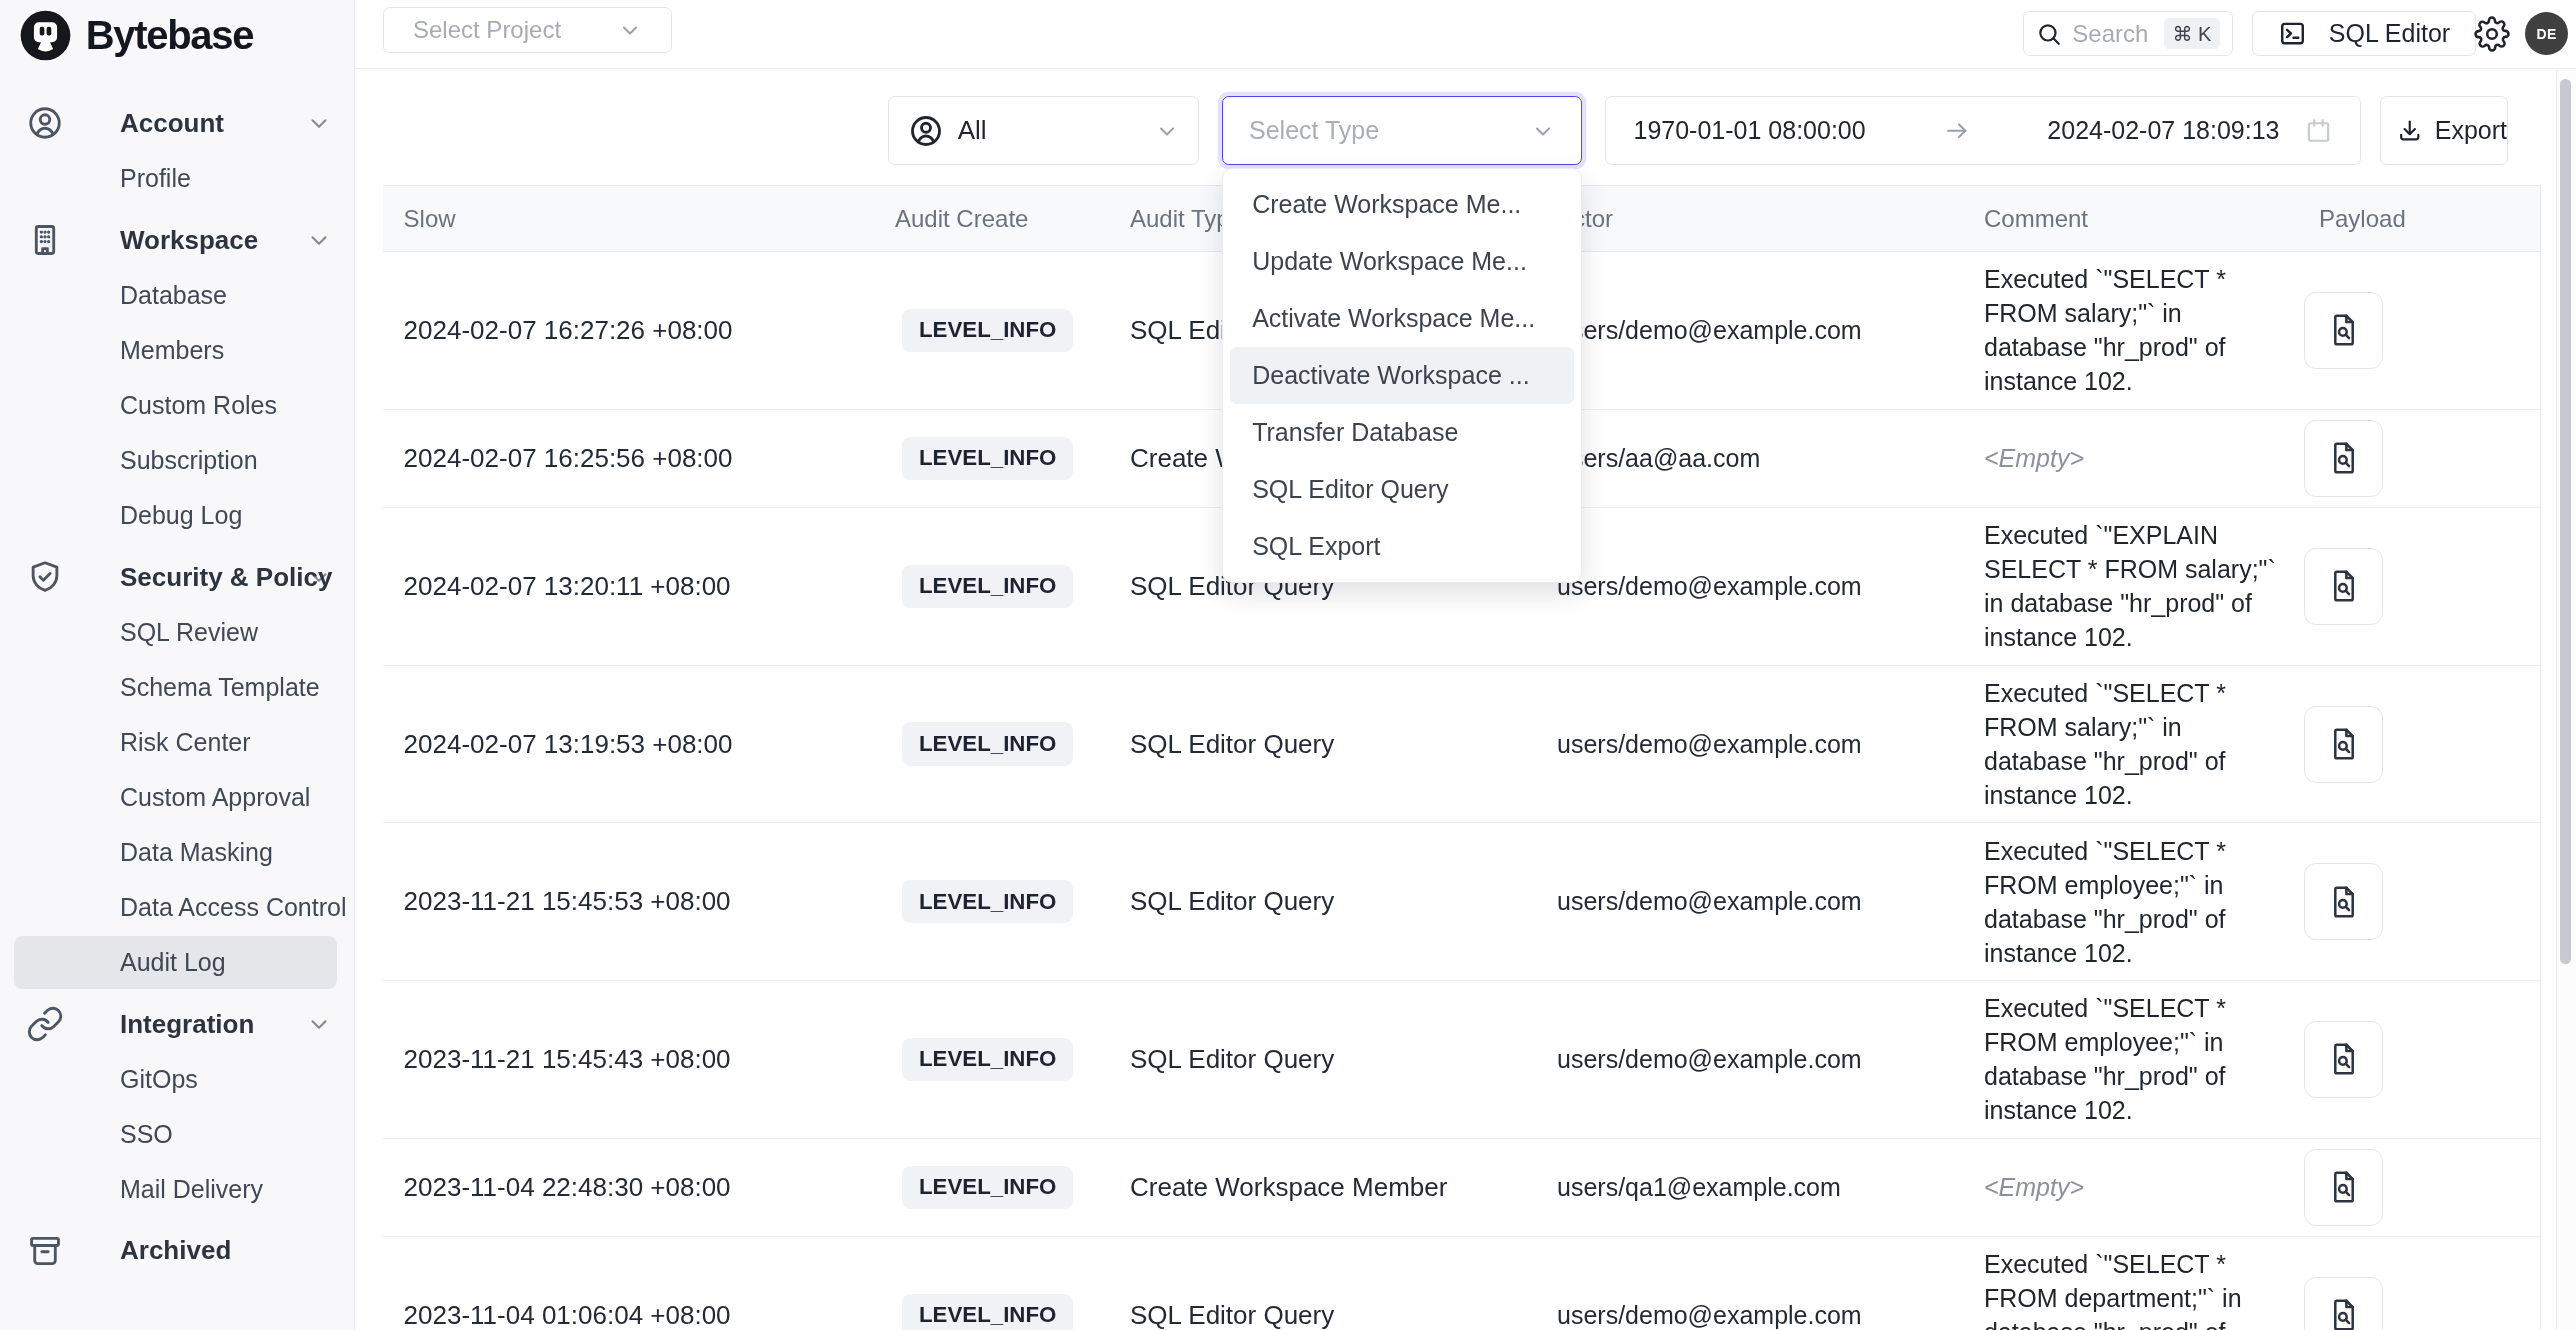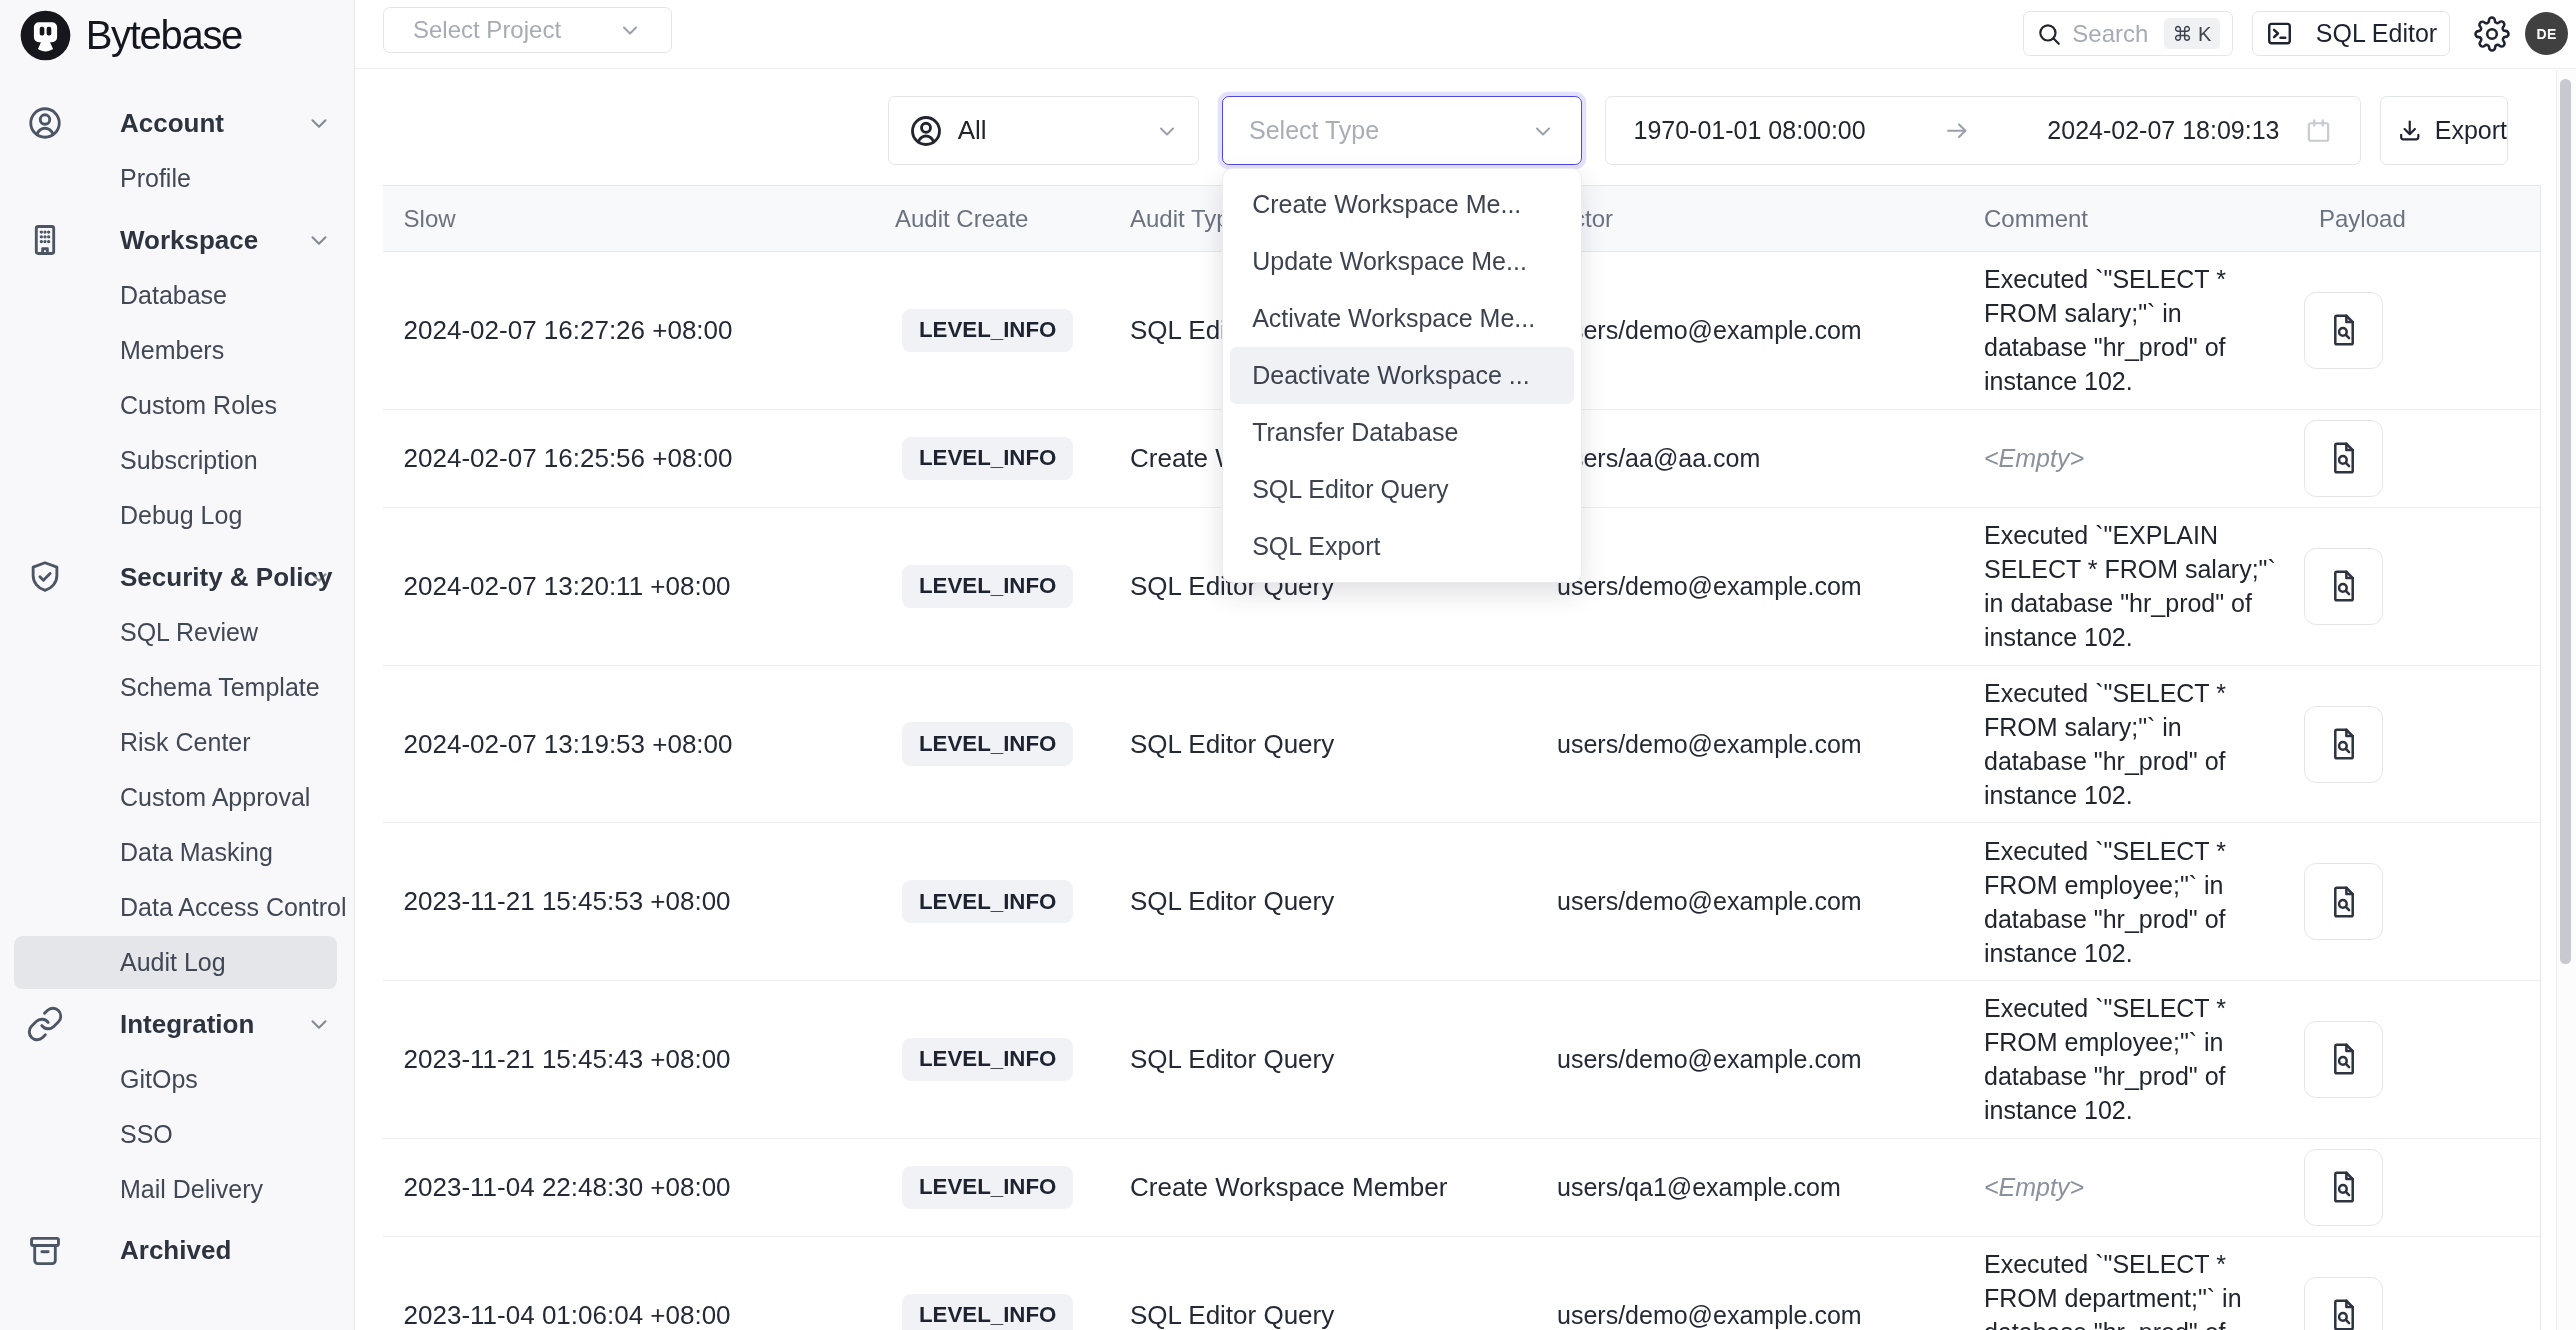--- a/index.html
+++ b/index.html
@@ -7,21 +7,21 @@
        font-family:"Liberation Sans",sans-serif;position:relative}
   .page{position:absolute;top:0;left:0;width:2576px;height:1330px;overflow:hidden}
   svg{display:block}
   .ic{fill:none;stroke:currentColor;stroke-width:1.8;stroke-linecap:round;stroke-linejoin:round}
 
   
   .sidebar{position:absolute;left:0;top:0;bottom:0;width:355px;background:#f8f8fa;
            border-right:0.9px solid #e7e8ec;box-sizing:border-box;z-index:10}
   .logo{position:absolute;left:19px;top:8.6px;display:flex;align-items:center;gap:13.7px}
   .logo-badge svg{width:53px;height:53px}
-  .logo-text{font-size:40px;font-weight:400;letter-spacing:-1.3px;color:#14171f}
+  .logo-text{font-size:40px;font-weight:700;letter-spacing:-1.3px;color:#14171f}
   .side-list{position:absolute;top:89px;left:0;right:0}
   .side-item{position:relative;height:55px;display:flex;align-items:center;cursor:pointer}
   .side-item.section{margin-top:6.9px}
   .side-icon{position:absolute;left:26px;width:38px;height:38px;color:#4b5563}
   .side-icon svg{width:38px;height:38px}
   .side-label{position:relative;margin-left:120px;font-size:25px;color:#414855;z-index:2}
   .section .side-label{font-weight:600;font-size:26px;color:#2d3440}
   .side-chevron{position:absolute;right:22.3px;top:50%;transform:translateY(-50%);color:#868c97}
   .side-chevron svg{width:26px;height:26px;stroke-width:2}
   .side-item.active::before{content:"";position:absolute;left:13.7px;right:17px;top:0.9px;bottom:0.9px;
@@ -33,21 +33,21 @@
   .box{border:0.9px solid #e3e5e9;border-radius:6.9px;background:#fff;box-sizing:border-box;
        display:flex;align-items:center}
   .project-select{position:absolute;left:28px;top:6.9px;width:289px;height:46px;padding:0 29px;
        color:#a6abb4;font-size:24px;cursor:pointer}
   .chev{margin-left:auto;color:#9aa0ab}
   .chev svg{width:24px;height:24px;stroke-width:2}
   .search-box{position:absolute;left:1668px;top:11.2px;width:210px;height:45px;padding:0 12px;cursor:text}
   .search-icon{color:#20252e}.search-icon svg{width:26px;height:26px;stroke-width:2}
   .search-ph{margin-left:10.3px;font-size:24px;color:#a6abb4}
   .kbd{margin-left:auto;background:#eff1f3;border-radius:5.2px;padding:3.4px 8.6px;font-size:20px;color:#3d4450}
-  .sql-editor-btn{position:absolute;left:1897px;top:11.2px;width:198px;height:45px;justify-content:center;
+  .sql-editor-btn{position:absolute;left:1897px;top:11.2px;width:224px;height:45px;justify-content:center;
        gap:22px;cursor:pointer}
   .sql-editor-btn .t-icon{color:#1d2330}.sql-editor-btn .t-icon svg{width:29px;height:29px;stroke-width:2}
   .sql-editor-btn .lbl{font-size:25px;font-weight:500;color:#1d2330}
   .gear{position:absolute;left:2119px;top:16.3px;width:36px;height:36px;color:#1d2330;cursor:pointer}
   .gear svg{width:36px;height:36px;stroke-width:1.7}
   .avatar{position:absolute;left:2170px;top:12px;width:43px;height:43px;border-radius:50%;
        background:#404040;color:#fff;font-size:14px;font-weight:700;display:flex;align-items:center;
        justify-content:center;letter-spacing:0.4px;cursor:pointer}
 
   

